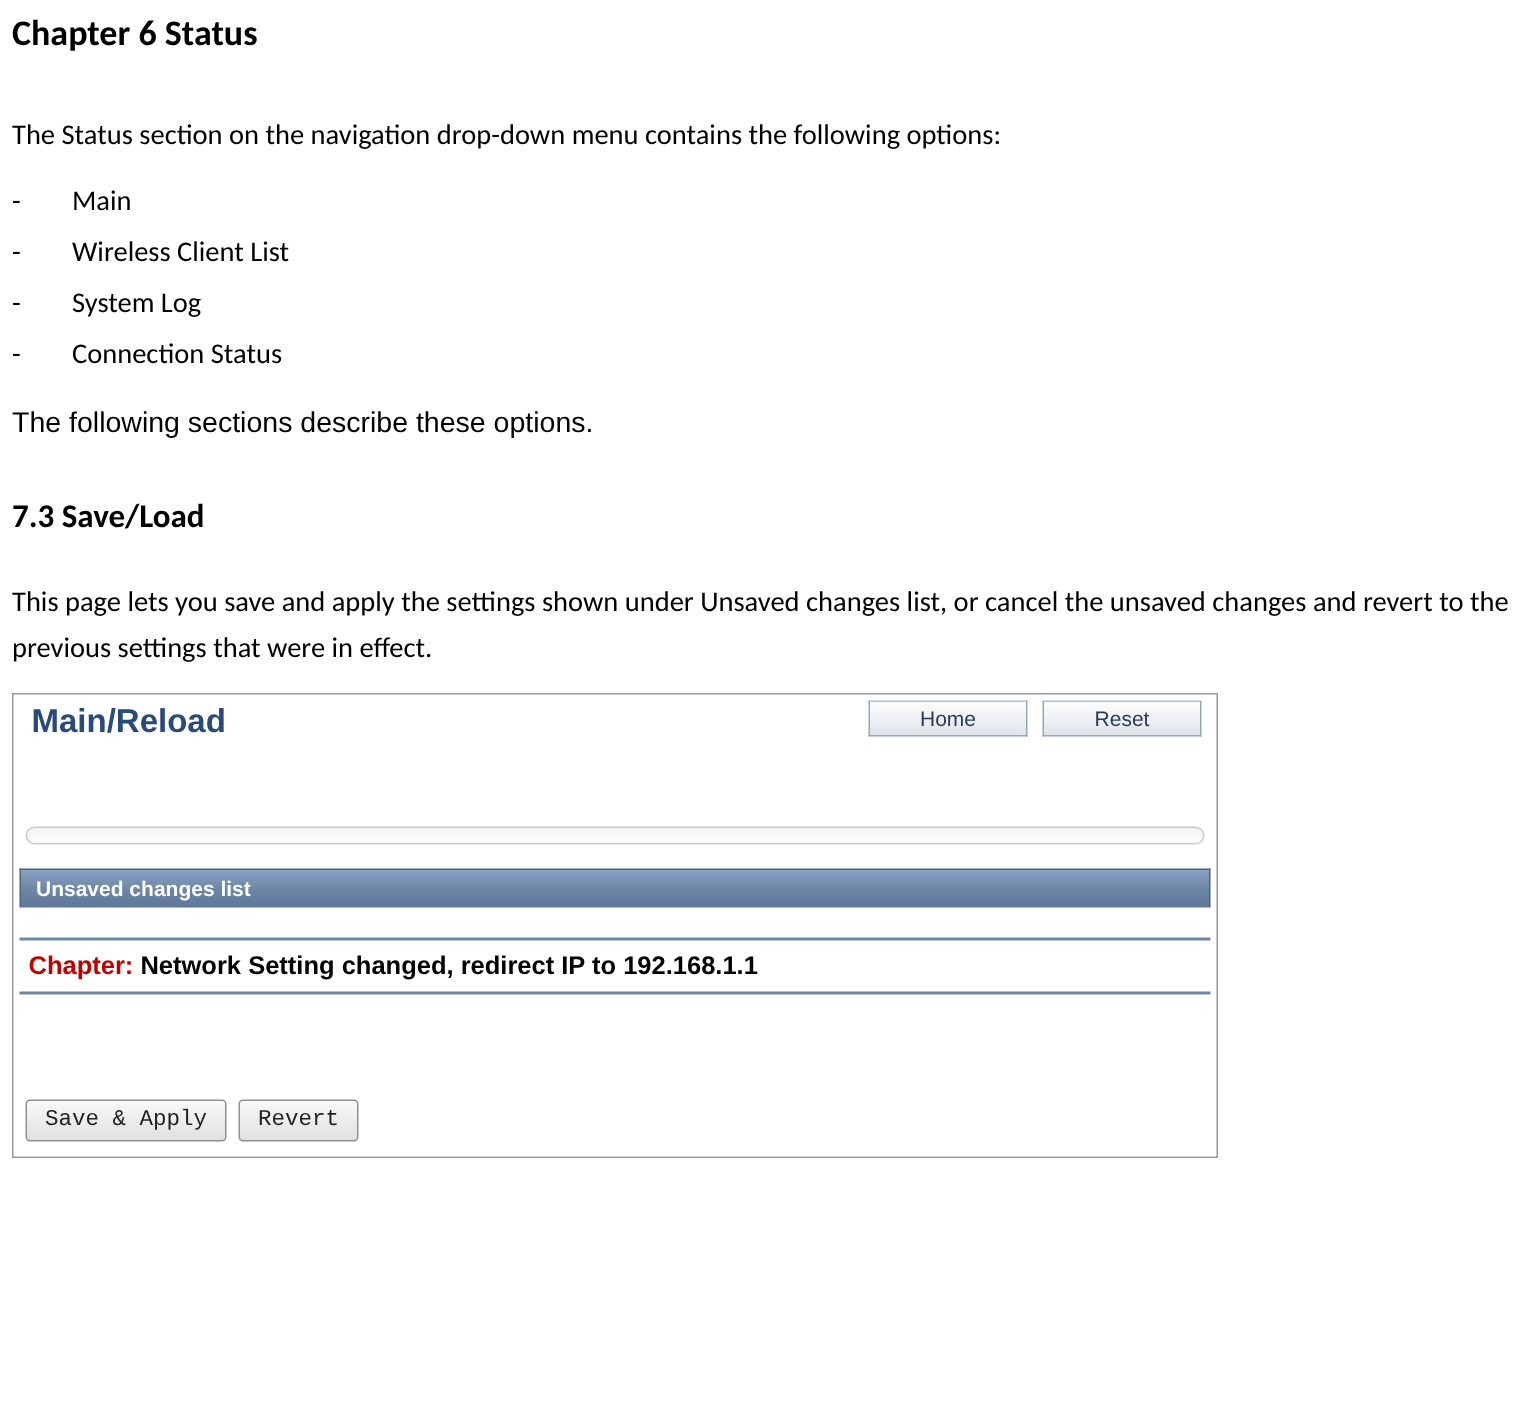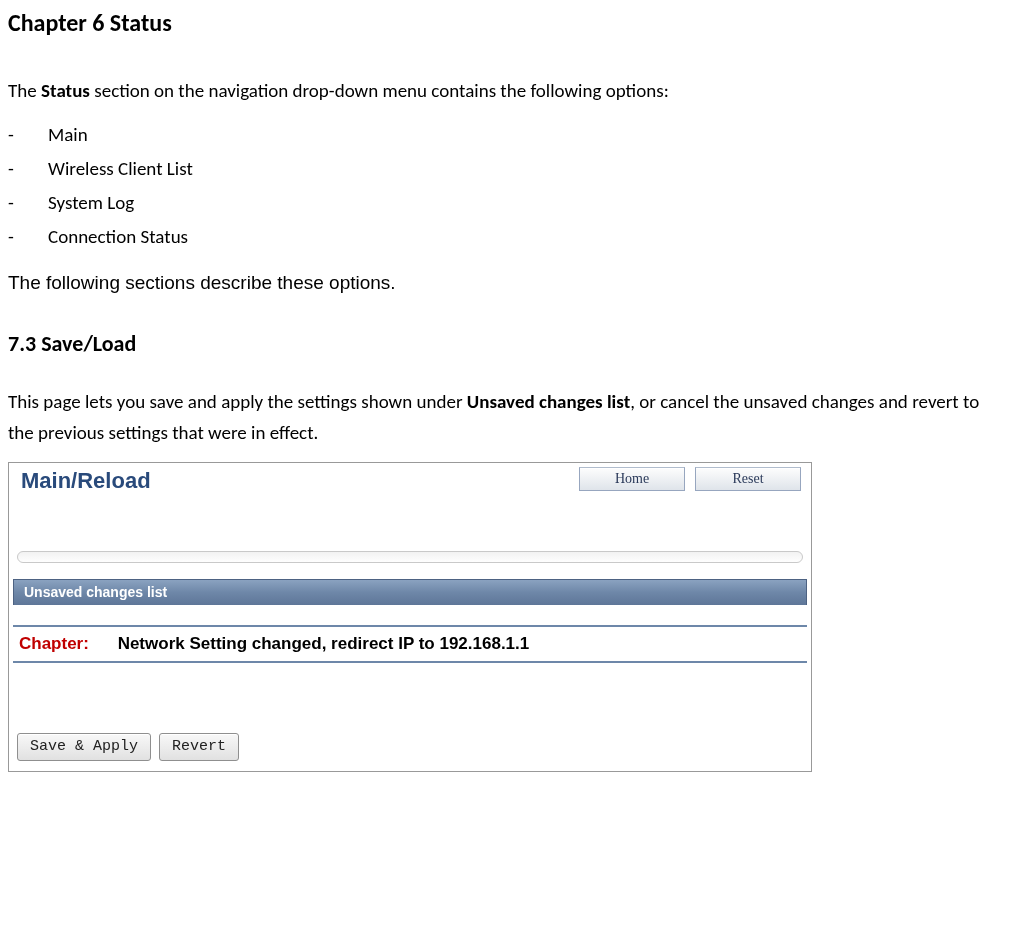--- a/index.html
+++ b/index.html
@@ -17,21 +17,21 @@
       font-size: 24px;
       font-weight: bold;
       margin: 0 0 40px 0;
       color: #000;
     }
     .intro-line {
       font-size: 19px;
       margin: 0 0 12px 0;
       line-height: 1.5;
     }
-    .bold { font-weight: bold; }
+    .bold { font-weight: normal; }
     .bullet-list {
       margin: 0 0 18px 0;
       padding: 0;
       list-style: none;
     }
     .bullet-list li {
       font-size: 19px;
       line-height: 1.8;
       padding-left: 40px;
       position: relative;
@@ -74,21 +74,21 @@
       font-family: Verdana, Arial, sans-serif;
       font-size: 22px;
       font-weight: bold;
       color: #294a7b;
       line-height: 1.1;
     }
     .top-buttons { display: flex; gap: 10px; margin-top: -2px; }
     .top-btn {
       width: 106px;
       height: 24px;
-      font-family: Liberation Serif, serif;
+      font-family: Liberation Sans, sans-serif;
       font-size: 14px;
       color: #2b3a5a;
       background: linear-gradient(#fdfdfd, #dfe4ea);
       border: 1px solid #97a6bf;
       border-top-color: #b0bccd;
       text-align: center;
       line-height: 22px;
       box-shadow: inset 0 1px 0 #fff;
       cursor: pointer;
     }
@@ -125,21 +125,21 @@
     .caution-bar {
       margin: 20px 4px 0 4px;
       border-top: 2px solid #6d87a9;
       border-bottom: 2px solid #6d87a9;
       padding: 7px 6px;
       font-family: Arial, sans-serif;
       font-size: 17px;
       font-weight: bold;
     }
     .caution-label { color: #c00000; }
-    .caution-text { color: #000; margin-left: 24px; }
+    .caution-text { color: #000; }
     .bottom-area {
       padding: 70px 8px 10px 8px;
       display: flex;
       gap: 8px;
     }
     .std-btn {
       font-family: Liberation Mono, monospace;
       font-size: 15px;
       padding: 4px 12px 5px 12px;
       background: linear-gradient(#f8f8f8, #e1e1e1);

